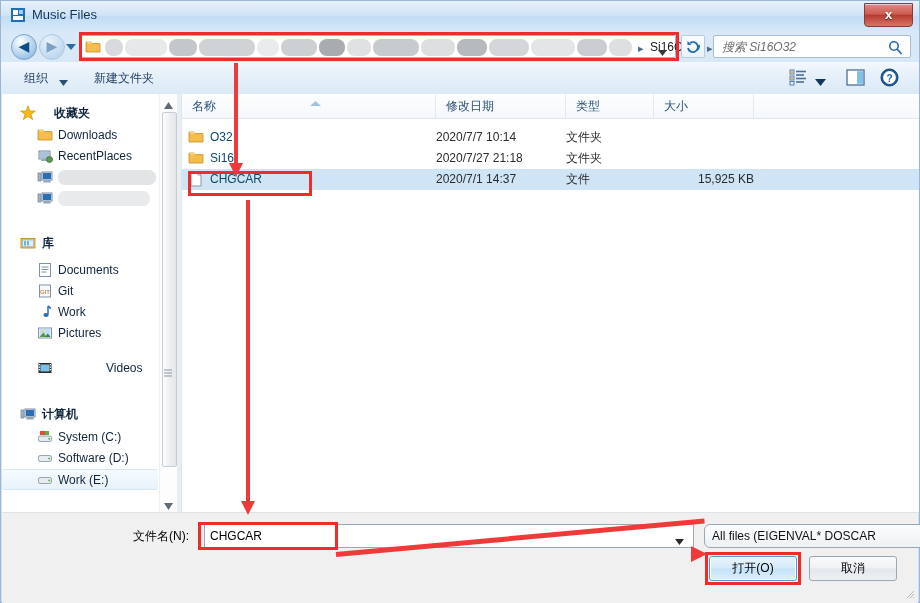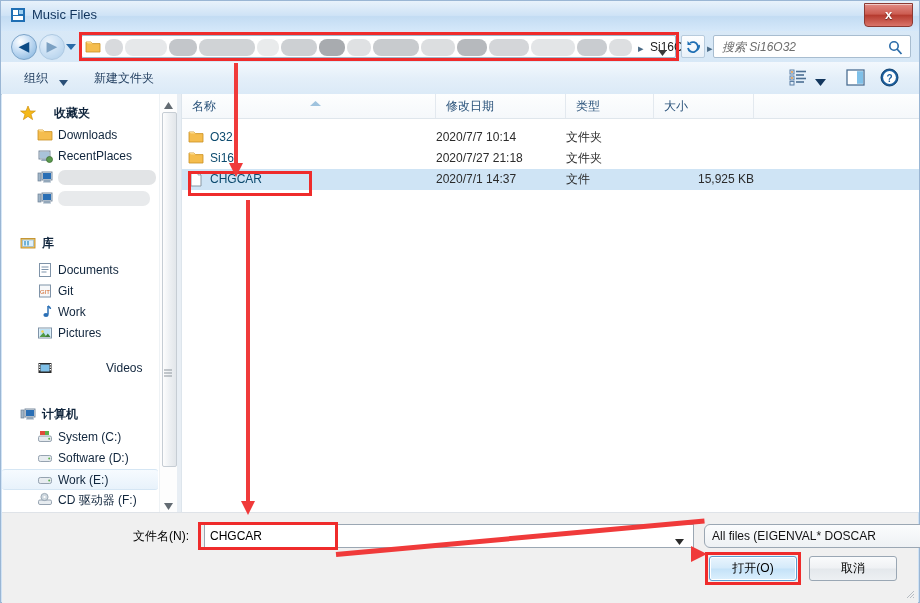--- a/index.html
+++ b/index.html
@@ -494,30 +494,20 @@
     </div>
     <div class="nav-item sel" style="top:375px;">
       <span class="ico" style="left:35px;">
         <svg width="16" height="16" viewBox="0 0 16 16">
           <rect x="1.5" y="5.5" width="13" height="6" rx="1.8" fill="#e7ecf0" stroke="#8b9aa8" stroke-width="0.9"></rect>
           <circle cx="12.2" cy="8.5" r="1" fill="#5bb04c"></circle>
         </svg>
       </span>
       <span class="lbl" style="left:56px;">Work (E:)</span>
     </div>
-    <div class="nav-item" style="top:396px;">
-      <span class="ico" style="left:35px;">
-        <svg width="16" height="16" viewBox="0 0 16 16">
-          <rect x="1.5" y="8" width="13" height="4.5" rx="1.4" fill="#e7ecf0" stroke="#8b9aa8" stroke-width="0.9"></rect>
-          <circle cx="7.5" cy="5" r="3.6" fill="#cfd8df" stroke="#8b9aa8" stroke-width="0.8"></circle>
-          <circle cx="7.5" cy="5" r="1.1" fill="#ffffff"></circle>
-        </svg>
-      </span>
-      <span class="lbl" style="left:56px;">CD 驱动器 (F:)</span>
-    </div>
   </div>
 
   <div class="navscroll">
     <div class="trough"></div>
     <span class="ar" style="top:4px;">
       <svg width="9" height="7" viewBox="0 0 9 7">
           <path d="M4.5 0 L9 7 L0 7 Z" fill="#636b72"></path>
         </svg>
     </span>
     <div class="thumb"></div>

